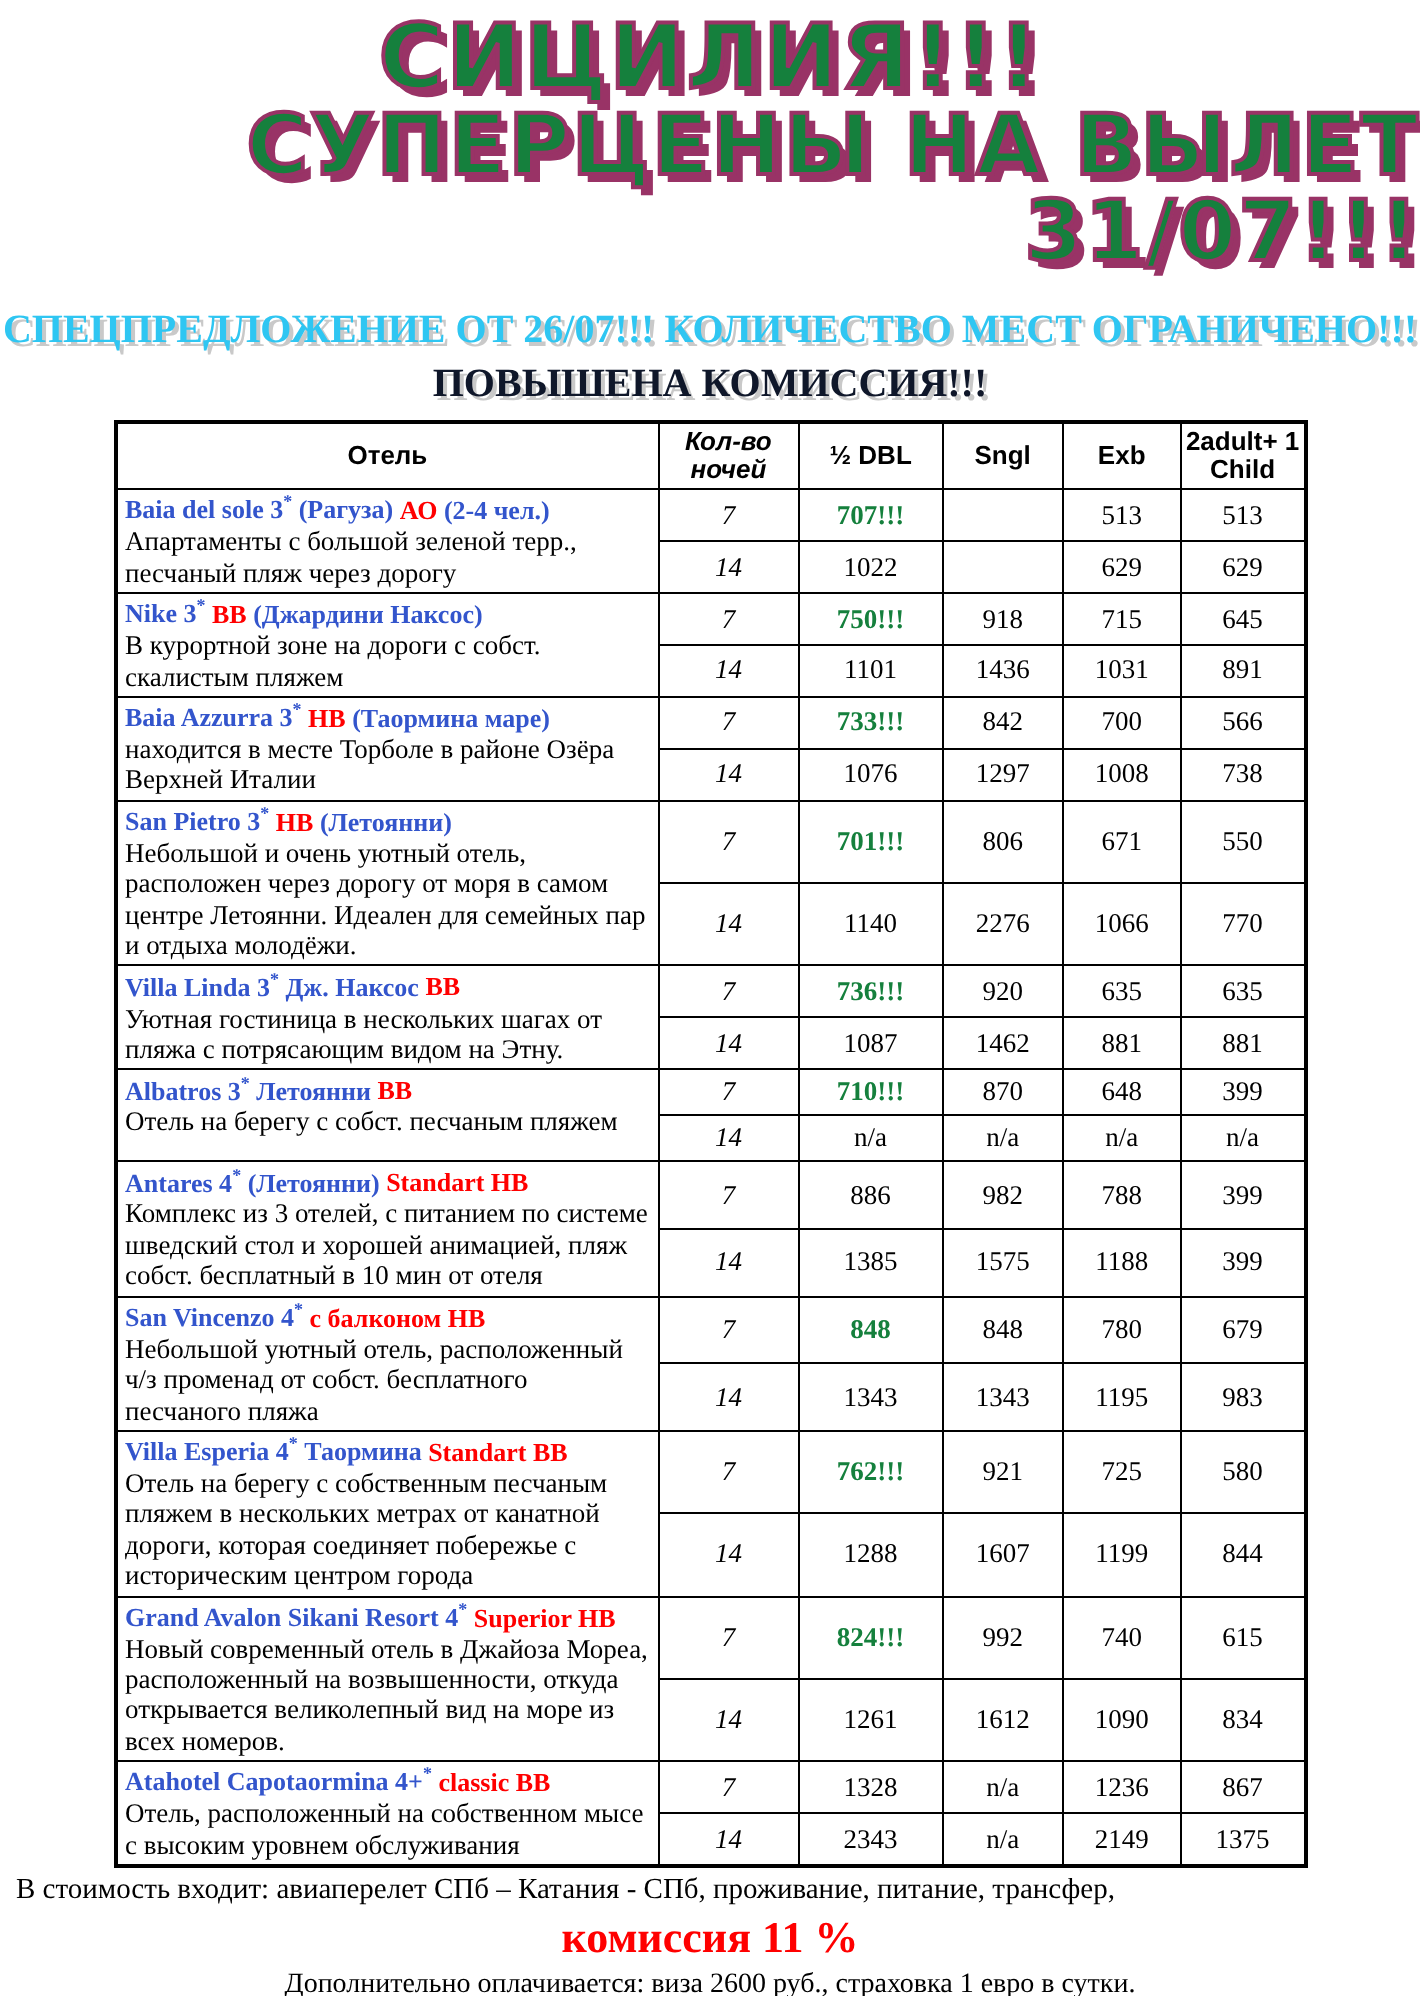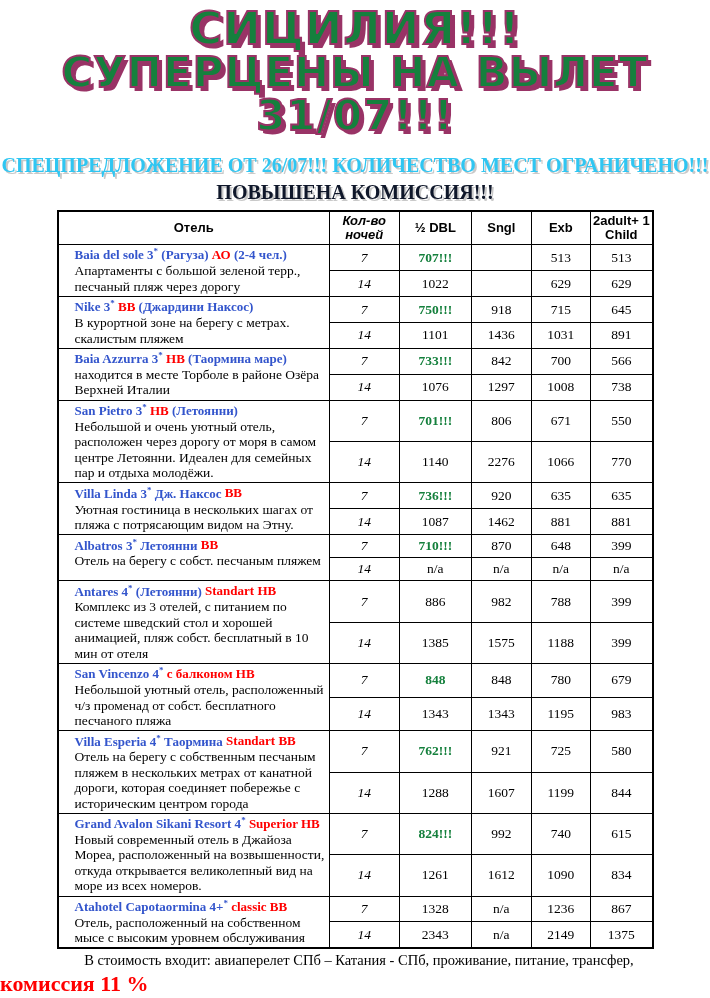--- a/index.html
+++ b/index.html
@@ -11,21 +11,21 @@
     text-align:center;
     font-family:"DejaVu Sans",sans-serif;
     font-weight:900;
     color:#15803d;
     -webkit-text-stroke:2px #993366;
     text-shadow:4px 4px 0 #993366;
     line-height:1.02;
     letter-spacing:1px;
   }
   .wordart .l1{font-size:45px;}
-  .wordart .l2{font-size:42px;}
+  .wordart .l2{font-size:42px;text-align:right;}
 
   
   .subtitle{
     margin-top:14px;
     text-align:center;
     font-weight:bold;
     font-size:20px;
     line-height:1.35;
     color:#2fc6f2;
     text-shadow:2px 2px 0 #c9c9c9;
@@ -45,41 +45,41 @@
   th{
     font-family:"Liberation Sans",sans-serif;
     font-size:13px;
     font-weight:bold;
     padding:2px 1px;
     line-height:1.1;
   }
   th.italic{font-style:italic;}
   td.hotel-cell{
     vertical-align:top;
-    padding:1px 4px 2px 16px;
+    padding:1px 4px 2px 4px;
     font-size:13.5px;
     line-height:1.14;
     margin-left:24px;
   }
   .hotel-name{font-weight:bold;font-size:13px;color:#3355cc;}
   .hotel-name sup{font-size:9px;}
   .seg-red{color:#ff0000;}
   .hotel-desc{font-size:13.5px;}
   td.nights-cell{
     text-align:center;font-style:italic;font-size:13.5px;padding:3px 2px;vertical-align:middle;
   }
   td.price-cell{
     text-align:center;font-size:13.5px;padding:3px 2px;vertical-align:middle;
   }
   td.price-cell.hot{color:#15803d;font-weight:bold;}
 
   
   .footer{margin-top:3px;}
-  .f-included{font-size:14.5px;padding-left:8px;text-align:center;}
-  .f-commission{text-align:left;font-size:22px;font-weight:bold;color:#ff0000;margin-top:2px;}
+  .f-included{font-size:14.5px;padding-left:8px;}
+  .f-commission{text-align:center;font-size:22px;font-weight:bold;color:#ff0000;margin-top:2px;}
   .f-extra{text-align:center;font-size:14px;margin-top:3px;}
 </style>
 </head>
 <body>
 
 <div class="page">
 
   <div class="wordart">
     <div class="l1">СИЦИЛИЯ!!!</div>
     <div class="l2">СУПЕРЦЕНЫ НА ВЫЛЕТ 31/07!!!</div>
@@ -123,21 +123,21 @@
         <tr>
           <td class="nights-cell">14</td>
           <td class="price-cell">1022</td>
           <td class="price-cell"></td>
           <td class="price-cell">629</td>
           <td class="price-cell">629</td>
         </tr>
         <tr>
           <td class="hotel-cell" rowspan="2">
             <div class="hotel-name"><span class="seg-blue">Nike 3<sup>*</sup> </span><span class="seg-red">BB </span><span class="seg-blue">(Джардини Наксос)</span></div>
-            <div class="hotel-desc">В курортной зоне на берегу с метрах. скалистым пляжем</div>
+            <div class="hotel-desc">В курортной зоне на дороги с собст. скалистым пляжем</div>
           </td>
           <td class="nights-cell">7</td>
           <td class="price-cell hot">750!!!</td>
           <td class="price-cell">918</td>
           <td class="price-cell">715</td>
           <td class="price-cell">645</td>
         </tr>
         <tr>
           <td class="nights-cell">14</td>
           <td class="price-cell">1101</td>

